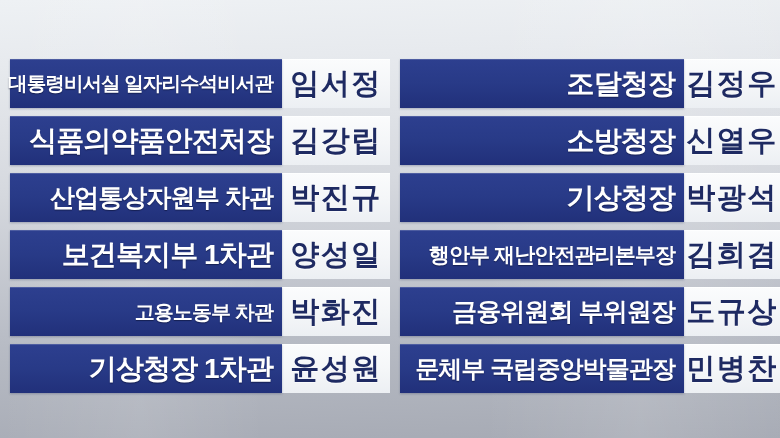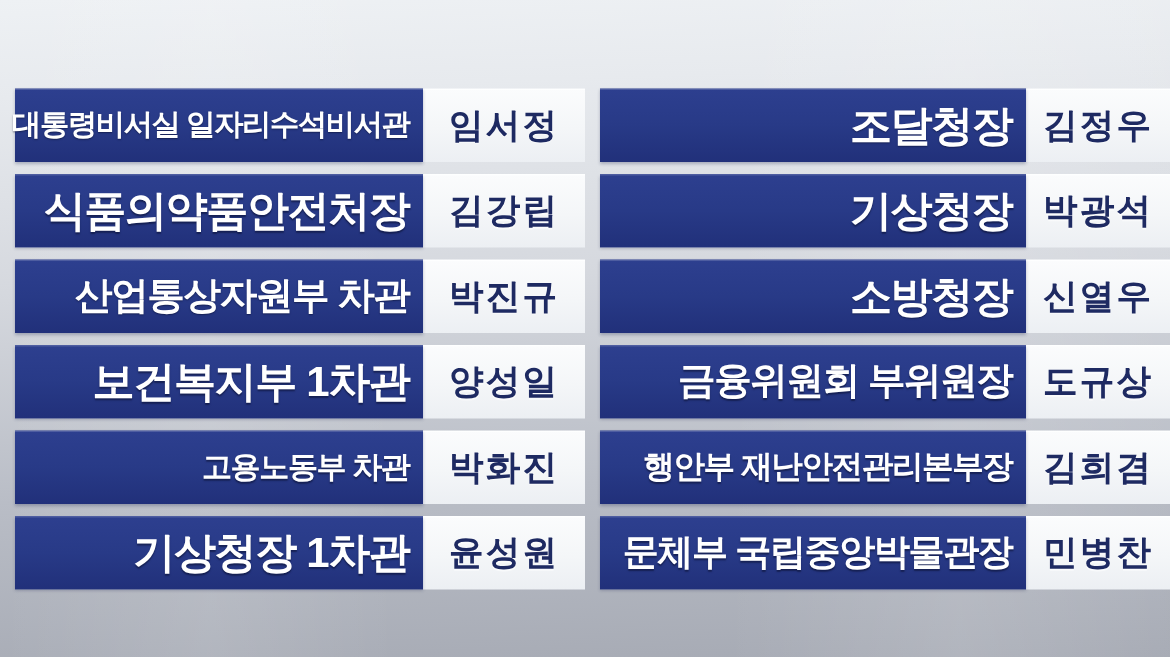--- a/index.html
+++ b/index.html
@@ -72,21 +72,21 @@
     flex:1 1 auto;
     background:linear-gradient(180deg,#fbfcfd 0%,#f4f6f8 55%,#eceff3 100%);
     display:flex;
     align-items:center;
     justify-content:center;
     box-shadow:inset 0 1px 0 rgba(255,255,255,0.8);
   }
   .name{
     color:#1e2a62;
     font-weight:700;
-    font-size:23px;
+    font-size:29px;
     letter-spacing:1.5px;
     line-height:1;
     white-space:nowrap;
     text-shadow:0 1px 0 rgba(255,255,255,0.55);
   }
 
   
   #col-left  .bar { width:272px; }
   
   #col-right .bar { width:284px; }
@@ -158,48 +158,48 @@
       <div class="row fs-5">
         <div class="bar">
           <span class="bar-label">조달청장</span>
         </div>
         <div class="namecell">
           <span class="name">김정우</span>
         </div>
       </div>
       <div class="row fs-5">
         <div class="bar">
+          <span class="bar-label">소방청장</span>
+        </div>
+        <div class="namecell">
+          <span class="name">신열우</span>
+        </div>
+      </div>
+      <div class="row fs-5">
+        <div class="bar">
           <span class="bar-label">기상청장</span>
         </div>
         <div class="namecell">
           <span class="name">박광석</span>
         </div>
       </div>
-      <div class="row fs-5">
-        <div class="bar">
-          <span class="bar-label">소방청장</span>
-        </div>
-        <div class="namecell">
-          <span class="name">신열우</span>
+      <div class="row fs-12">
+        <div class="bar">
+          <span class="bar-label">행안부 재난안전관리본부장</span>
+        </div>
+        <div class="namecell">
+          <span class="name">김희겸</span>
         </div>
       </div>
       <div class="row fs-10">
         <div class="bar">
           <span class="bar-label">금융위원회 부위원장</span>
         </div>
         <div class="namecell">
           <span class="name">도규상</span>
-        </div>
-      </div>
-      <div class="row fs-12">
-        <div class="bar">
-          <span class="bar-label">행안부 재난안전관리본부장</span>
-        </div>
-        <div class="namecell">
-          <span class="name">김희겸</span>
         </div>
       </div>
       <div class="row fs-11">
         <div class="bar">
           <span class="bar-label">문체부 국립중앙박물관장</span>
         </div>
         <div class="namecell">
           <span class="name">민병찬</span>
         </div>
       </div>

